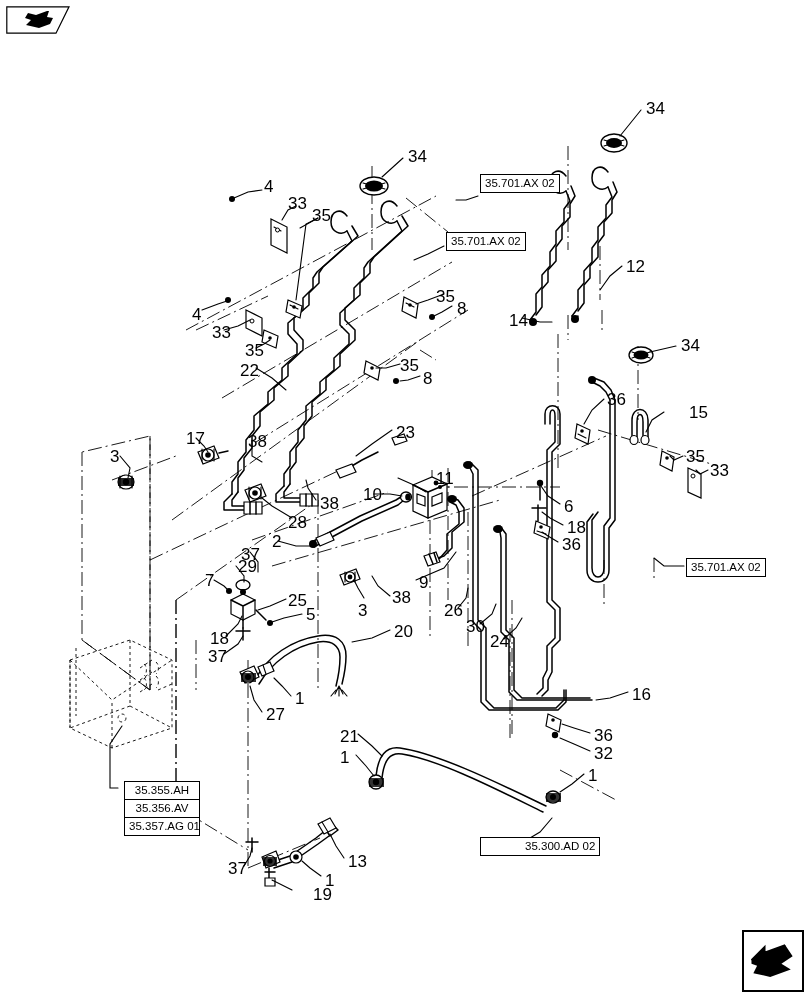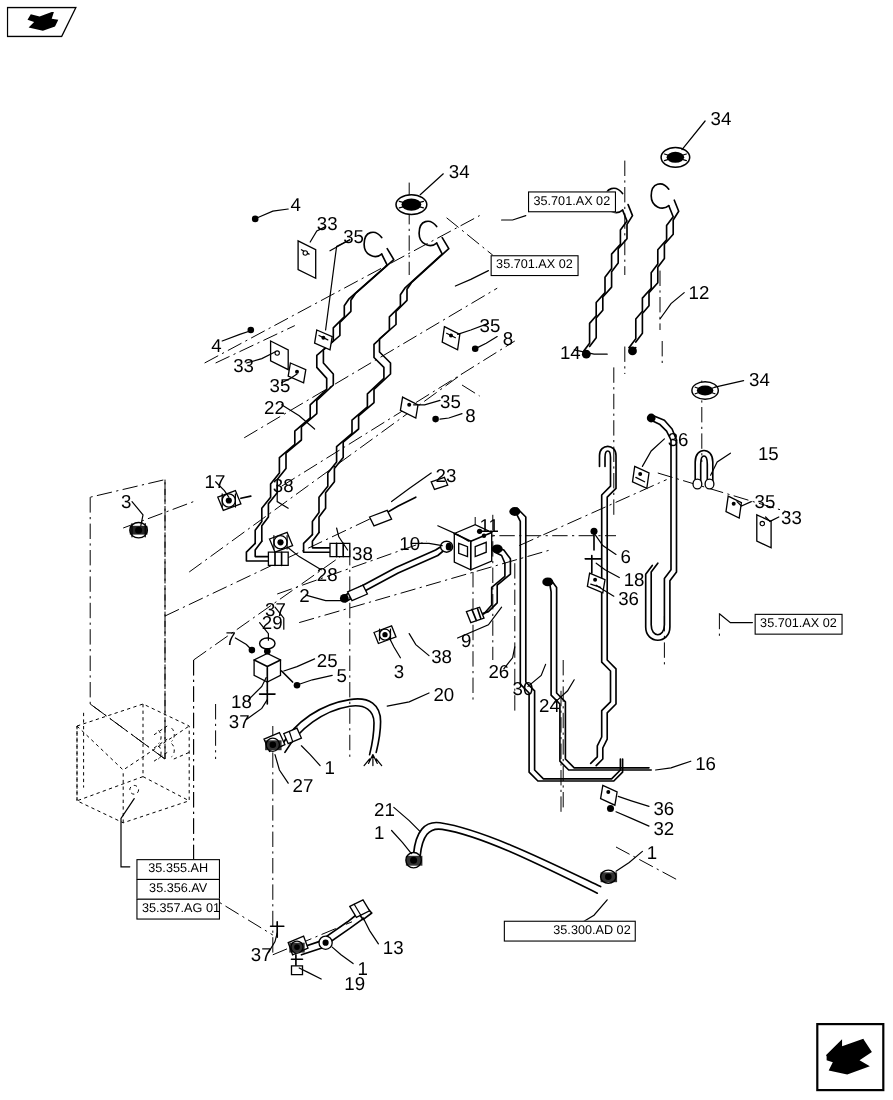--- a/index.html
+++ b/index.html
@@ -512,21 +512,21 @@
       <path d="M520,844 L540,832 L552,818"></path>
     </g>
   </svg>
 
   <div class="refbox" style="left:480px;top:174px;">35.701.AX 02</div>
   <div class="refbox" style="left:446px;top:232px;">35.701.AX 02</div>
   <div class="refbox" style="left:686px;top:558px;">35.701.AX 02</div>
   <div class="refbox" style="left:124px;top:781px;width:66px;text-align:center;">35.355.AH</div>
   <div class="refbox" style="left:124px;top:799px;width:66px;text-align:center;">35.356.AV</div>
   <div class="refbox" style="left:124px;top:817px;width:66px;text-align:center;">35.357.AG 01</div>
-  <div class="refbox" style="left:458px;top:837px;padding-left:44px;">35.300.AD 02</div>
+  <div class="refbox" style="left:480px;top:837px;padding-left:44px;">35.300.AD 02</div>
 
   <div id="callout-layer" class="hidden-layer">
       <div class="callout" style="left: 646px; top: 100px;">34</div>
       <div class="callout" style="left: 408px; top: 148px;">34</div>
       <div class="callout" style="left: 264px; top: 178px;">4</div>
       <div class="callout" style="left: 288px; top: 195px;">33</div>
       <div class="callout" style="left: 312px; top: 207px;">35</div>
       <div class="callout" style="left: 626px; top: 258px;">12</div>
       <div class="callout" style="left: 436px; top: 288px;">35</div>
       <div class="callout" style="left: 192px; top: 306px;">4</div>

